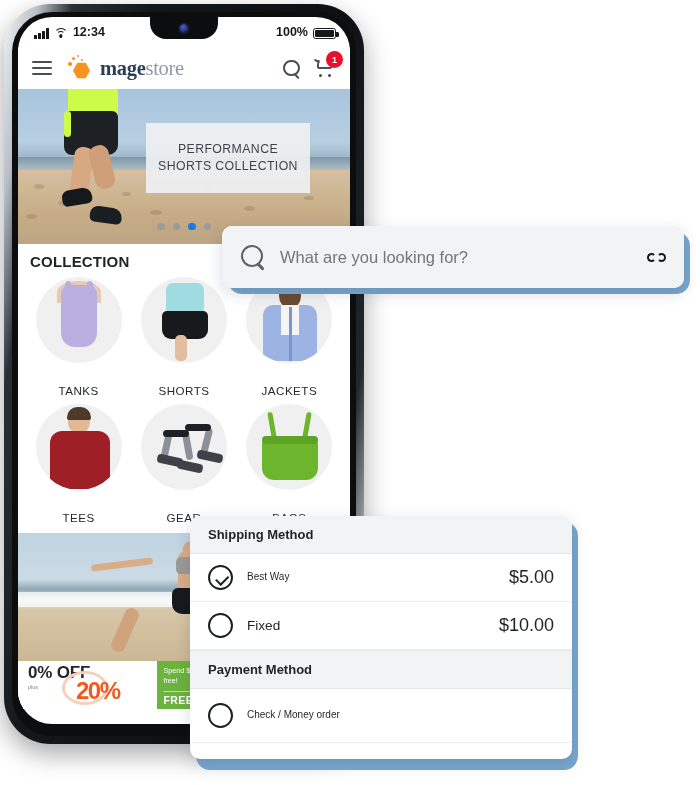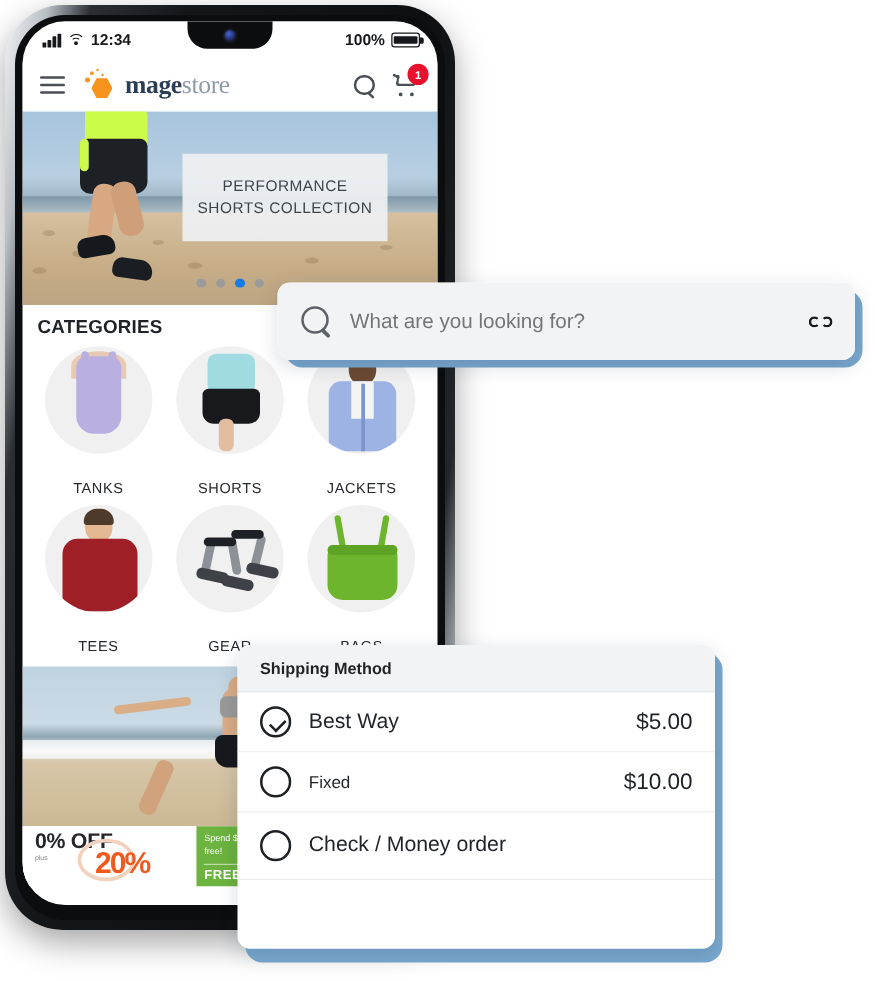--- a/index.html
+++ b/index.html
@@ -46,21 +46,21 @@
     box-shadow: 0 0 0 1.5px #17191d;
   }
 
   
   .statusbar {
     position: relative; height: 30px;
     display: flex; align-items: center; justify-content: space-between;
     padding: 0 14px 0 16px; font-size: 12.5px; color: #16181b; font-weight: 600;
     z-index: 35;
   }
-  .sb-left, .sb-right { display: flex; align-items: center; gap: 5px; }
+  .sb-left, .sb-right { display: flex; align-items: flex-end; gap: 5px; }
   .bars { display: flex; align-items: flex-end; gap: 1.5px; height: 11px; }
   .bars i { display: block; width: 2.6px; background: #16181b; border-radius: .5px; }
   .bars i:nth-child(1){ height: 4px; } .bars i:nth-child(2){ height: 6px; }
   .bars i:nth-child(3){ height: 8.5px; } .bars i:nth-child(4){ height: 11px; }
   .wifi { position: relative; width: 14px; height: 11px; }
   .wifi span {
     position: absolute; left: 50%; transform: translateX(-50%);
     border: 1.9px solid #16181b; border-bottom-color: transparent;
     border-left-color: transparent; border-right-color: transparent;
     border-radius: 50%;
@@ -233,21 +233,21 @@
     display:flex; align-items:center; padding: 11px 18px; cursor:pointer;
     border-bottom: 1px solid #ececec; background:#fff;
   }
   .radio { width: 25px; height: 25px; border: 2px solid #1d2024; border-radius: 50%; flex: 0 0 25px; position: relative; }
   .radio.sel::after {
     content:""; position:absolute; left: 5.5px; top: 7.5px; width: 10px; height: 5.5px;
     border-left: 2.2px solid #1d2024; border-bottom: 2.2px solid #1d2024;
     transform: rotate(-45deg);
   }
   .opt-text { margin-left: 14px; flex: 1; line-height: 1.42; }
-  .opt-text .l1 { font-size: 17px; color:#1f2226; }
+  .opt-text .l1 { font-size: 10px; color:#1f2226; }
   .opt-text .l2 { font-size: 13.6px; color:#1f2226; }
   .opt-price { font-size: 18px; color:#1f2226; }
 </style>
 </head>
 <body>
 
 <div class="stage">
 
   <div class="phone">
     <div class="phone-inner">
@@ -339,21 +339,21 @@
             <span>SHORTS COLLECTION</span>
           </div>
           <div class="dots">
             <i></i>
             <i></i>
             <i class="on"></i>
             <i></i>
           </div>
         </div>
 
-        <div class="cat-head">CATEGORIES</div>
+        <div class="cat-head">COLLECTION</div>
         <div class="cat-grid">
 
           <div class="cat">
             <div class="circ">
               <span class="tank-s"></span>
                 <span class="tank-st1"></span>
                 <span class="tank-st2"></span>
                 <span class="tank-b"></span>
             </div>
             <div class="lbl">TANKS</div>
@@ -471,20 +471,21 @@
     </div>
 
     <div class="opt-row">
       <span class="radio"></span>
       <span class="opt-text">
         <span class="l2" style="display:block">Fixed</span>
       </span>
       <span class="opt-price">$10.00</span>
     </div>
 
+    <div class="sec-head" style="border-top:1px solid #e4e6e8">Payment Method</div>
 
     <div class="opt-row" style="padding-top:14px;padding-bottom:14px">
       <span class="radio"></span>
       <span class="opt-text">
         <span class="l1" style="display:block">Check / Money order</span>
       </span>
     </div>
   </div>
 
 </div>

